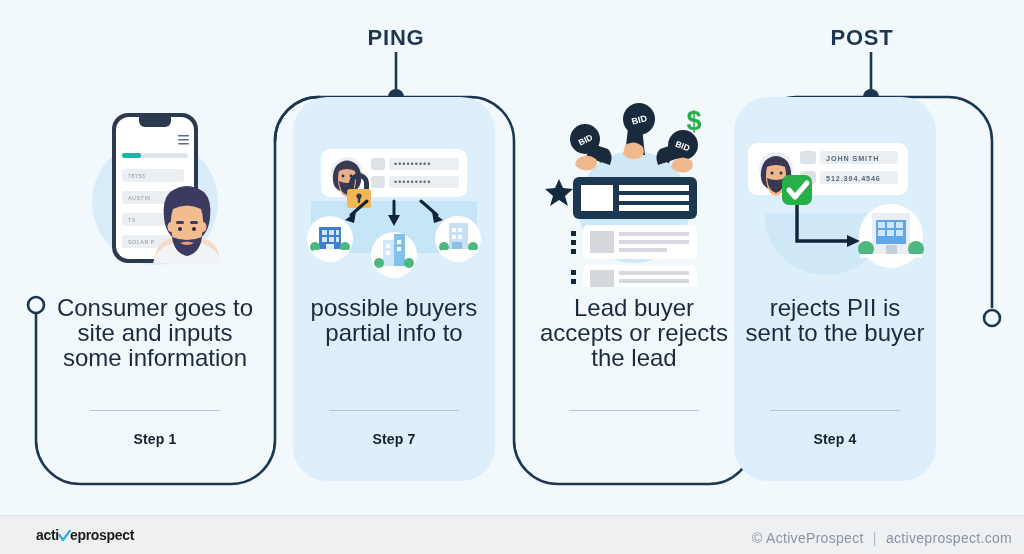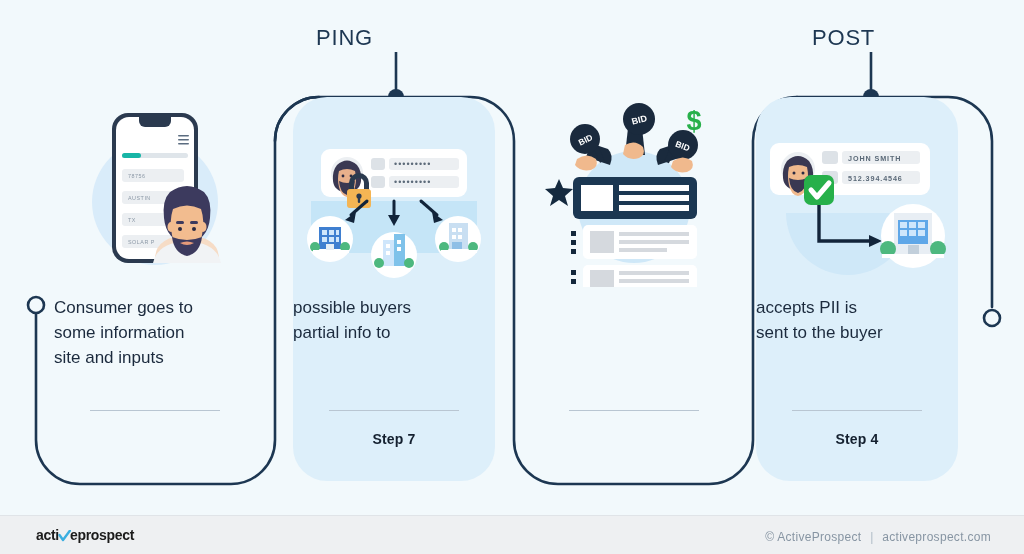--- a/index.html
+++ b/index.html
@@ -10,54 +10,54 @@
   }
   .stage{position:absolute;left:0;top:0;width:1024px;height:515px;}
   svg.flow{position:absolute;left:0;top:0;width:1024px;height:515px;overflow:visible;}
 
   
   .panel{position:absolute;top:97px;width:202px;height:384px;}
   .panel.filled{background:#ddeffa;border-radius:34px;}
   .p1{left:54px;}
   .p2{left:293px;}
   .p3{left:533px;}
-  .p4{left:756px;}
+  .p4{left:734px;}
 
   .art{position:absolute;top:0;left:0;width:202px;height:190px;}
   .caption{
     position:absolute;left:0;top:198px;width:202px;
-    text-align:left;color:#1b2a3d;font-size:17px;line-height:25px;font-weight:400;
+    text-align:center;color:#1b2a3d;font-size:24px;line-height:25px;font-weight:400;
   }
   .rule{position:absolute;left:36px;top:313px;width:130px;height:1px;background:#b9c6d2;}
   .steplabel{
     position:absolute;left:0;top:334px;width:202px;text-align:center;
     color:#14202f;font-size:14px;font-weight:bold;letter-spacing:.2px;
   }
 
   
   .toplabel{
-    position:absolute;top:25px;font-size:22px;font-weight:normal;color:#1d3752;
-    letter-spacing:.8px;width:160px;
+    position:absolute;top:25px;font-size:22px;font-weight:bold;color:#1d3752;
+    letter-spacing:.8px;text-align:center;width:160px;
   }
   .toplabel.ping{left:316px;}
-  .toplabel.post{left:812px;}
+  .toplabel.post{left:782px;}
 
   
   .footer{
     position:absolute;left:0;top:515px;width:1024px;height:39px;
     background:#eef0f2;border-top:1px solid #e0e4e8;
   }
   .logo{
     position:absolute;left:36px;top:11px;font-size:14px;font-weight:bold;
     color:#1b1b1b;letter-spacing:-.3px;display:flex;align-items:center;
   }
   .logo .chk{display:inline-block;width:11px;height:13px;position:relative;margin:0 0px;}
   .logo .chk svg{position:absolute;left:-1px;top:1px;}
   .copy{
-    position:absolute;right:33px;top:14px;font-size:12px;color:#8795a3;letter-spacing:.3px;
+    position:absolute;right:12px;top:14px;font-size:14px;color:#8795a3;letter-spacing:.3px;
   }
   .copy .sep{margin:0 5px;color:#b0bcc7;}
 </style>
 </head>
 <body>
 
 <div class="stage">
 
   <svg class="flow" viewBox="0 0 1024 515">
 
@@ -111,24 +111,25 @@
           <path d="M126,146 q7,-3 14,0 q-7,4 -14,0z" fill="#e59a7a"></path>
           <rect x="122" y="124" width="8" height="3" rx="1.5" fill="#3c3a5e"></rect>
           <rect x="136" y="124" width="8" height="3" rx="1.5" fill="#3c3a5e"></rect>
           <circle cx="126" cy="132" r="2" fill="#2b2a42"></circle>
           <circle cx="140" cy="132" r="2" fill="#2b2a42"></circle>
         </g>
       </svg>
     </div>
     <div class="caption">
       <div>Consumer goes to</div>
+      <div>site and inputs</div>
       <div>some information</div>
-      <div>site and inputs</div>
     </div>
     <div class="rule"></div>
+    <div class="steplabel">Step 1</div>
   </div>
 
   <div class="panel p2 filled">
     <div class="art">
       <svg viewBox="0 0 202 190" width="202" height="190">
         <rect x="18" y="104" width="166" height="52" fill="#c5e5f7"></rect>
         <rect x="28" y="52" width="146" height="48" rx="9" fill="#ffffff"></rect>
         <circle cx="54" cy="76" r="16" fill="#eceff2"></circle>
         <path d="M44,68 q10,-9 20,0 q5,6 4,16 q-1,10 -14,12 q-13,-2 -14,-12 q-1,-10 4,-16z" fill="#3a3852"></path>
         <path d="M46,74 q8,-4 16,0 q2,8 0,16 q-2,9 -8,10 q-6,-1 -8,-10 q-2,-8 0,-16z" fill="#e8b08b"></path>
@@ -254,20 +255,25 @@
         <g>
           <rect x="50" y="168" width="114" height="28" rx="5" fill="#ffffff"></rect>
           <rect x="57" y="173" width="24" height="19" fill="#d5d9de"></rect>
           <rect x="86" y="174" width="70" height="4" fill="#d5d9de"></rect>
           <rect x="86" y="182" width="70" height="4" fill="#d5d9de"></rect>
           <rect x="38" y="173" width="5" height="5" fill="#14283c"></rect>
           <rect x="38" y="182" width="5" height="5" fill="#14283c"></rect>
         </g>
       </svg>
     </div>
+    <div class="caption">
+      <div>Lead buyer</div>
+      <div>accepts or rejects</div>
+      <div>the lead</div>
+    </div>
     <div class="rule"></div>
   </div>
 
   <div class="panel p4 filled">
     <div class="art">
       <svg viewBox="0 0 202 190" width="202" height="190">
         <path d="M30,116 a62,62 0 0 0 124,0z" fill="#cfe8f8"></path>
         <rect x="14" y="46" width="160" height="52" rx="9" fill="#ffffff"></rect>
         <circle cx="42" cy="72" r="17" fill="#eceff2"></circle>
         <g>
@@ -303,21 +309,21 @@
             <rect x="153" y="133" width="7" height="6" fill="#cfe6fb"></rect>
             <rect x="162" y="133" width="7" height="6" fill="#cfe6fb"></rect>
           <rect x="152" y="148" width="11" height="10" fill="#c2cfdb"></rect>
           <circle cx="132" cy="152" r="8" fill="#4db87f"></circle>
           <circle cx="182" cy="152" r="8" fill="#4db87f"></circle>
           <rect x="126" y="157" width="62" height="4" fill="#ffffff"></rect>
         </g>
       </svg>
     </div>
     <div class="caption">
-      <div>accepts PII is</div>
+      <div>rejects PII is</div>
       <div>sent to the buyer</div>
     </div>
     <div class="rule"></div>
     <div class="steplabel">Step 4</div>
   </div>
 
 </div>
 
 <div class="footer">
   <div class="logo">

